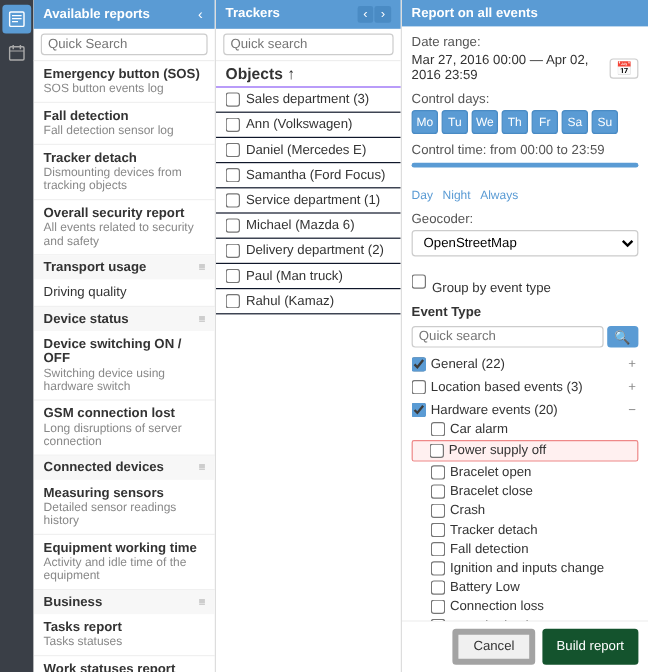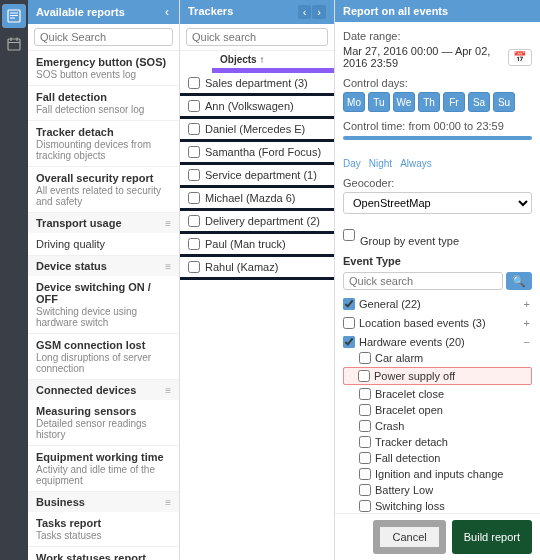--- a/index.html
+++ b/index.html
@@ -150,34 +150,33 @@
     .trackers-search input {
       width: 100%;
       border: 1px solid #ccc;
       border-radius: 3px;
       padding: 2px 5px;
       font-size: 11px;
       outline: none;
     }
     .col-header {
       padding: 3px 8px;
-      font-size: 10px;
+      font-size: 13px;
       font-weight: bold;
       color: #333;
-      border-bottom: 5px solid #8b5cf6;
+      border-bottom: 1px solid #8b5cf6;
       display: flex;
       align-items: center;
       gap: 4px;
       flex-shrink: 0;
-      margin-left: 32px;
     }
     .trackers-list { overflow-y: auto; flex: 1; }
     .tracker-item {
       padding: 4px 8px;
-      border-bottom: 3px solid #0f172a;
+      border-bottom: 1px solid #0f172a;
       display: flex;
       align-items: center;
       gap: 5px;
       cursor: pointer;
     }
     .tracker-item input[type=checkbox] { width: 12px; height: 12px; flex-shrink: 0; }
     .tracker-name { font-size: 11px; color: #333; }
 
     
     .panel-settings {
@@ -359,21 +358,21 @@
       padding: 6px 8px;
       display: flex;
       justify-content: flex-end;
       gap: 6px;
       border-top: 1px solid #eee;
       flex-shrink: 0;
       background: white;
     }
     .btn-cancel {
       background: #f0f0f0;
-      border: 7px solid #a3a3a3;
+      border: 5px solid #a3a3a3;
       border-radius: 3px;
       padding: 4px 12px;
       font-size: 11px;
       cursor: pointer;
       color: #333;
     }
     .btn-build {
       background: #14532d;
       border: none;
       border-radius: 3px;
@@ -606,49 +605,49 @@
             <div class="event-item">
               <input type="checkbox" style="accent-color: rgb(90, 155, 212);">
               <label>Car alarm</label>
             </div>
             <div class="event-item highlighted">
               <input type="checkbox" style="accent-color: rgb(90, 155, 212);">
               <label>Power supply off</label>
             </div>
             <div class="event-item">
               <input type="checkbox" style="accent-color: rgb(90, 155, 212);">
+              <label>Bracelet open</label>
+            </div>
+            <div class="event-item">
+              <input type="checkbox" style="accent-color: rgb(90, 155, 212);">
               <label>Bracelet close</label>
             </div>
             <div class="event-item">
               <input type="checkbox" style="accent-color: rgb(90, 155, 212);">
-              <label>Bracelet open</label>
-            </div>
-            <div class="event-item">
-              <input type="checkbox" style="accent-color: rgb(90, 155, 212);">
               <label>Crash</label>
             </div>
             <div class="event-item">
               <input type="checkbox" style="accent-color: rgb(90, 155, 212);">
               <label>Tracker detach</label>
             </div>
             <div class="event-item">
               <input type="checkbox" style="accent-color: rgb(90, 155, 212);">
               <label>Fall detection</label>
             </div>
             <div class="event-item">
               <input type="checkbox" style="accent-color: rgb(90, 155, 212);">
               <label>Ignition and inputs change</label>
             </div>
             <div class="event-item">
               <input type="checkbox" style="accent-color: rgb(90, 155, 212);">
               <label>Battery Low</label>
             </div>
             <div class="event-item">
               <input type="checkbox" style="accent-color: rgb(90, 155, 212);">
-              <label>Switching loss</label>
+              <label>Connection loss</label>
             </div>
             <div class="event-item">
               <input type="checkbox" style="accent-color: rgb(90, 155, 212);">
               <label>Unauthorized movement</label>
             </div>
             <div class="event-item">
               <input type="checkbox" style="accent-color: rgb(90, 155, 212);">
               <label>Device switch off</label>
             </div>
             <div class="event-item">

